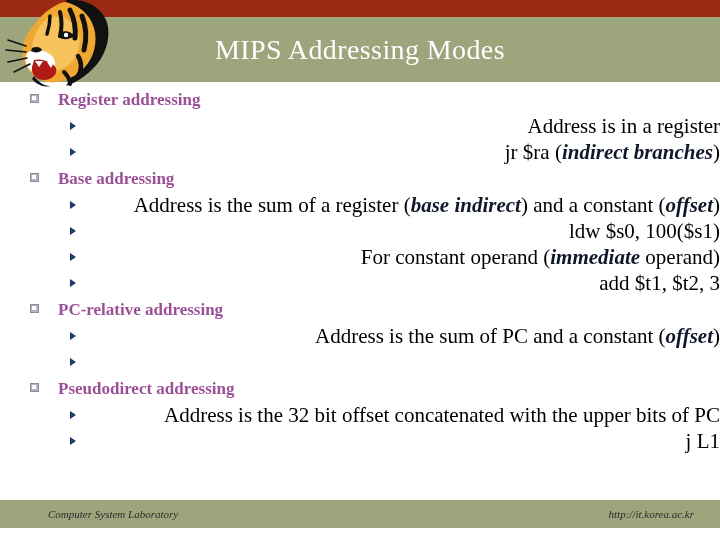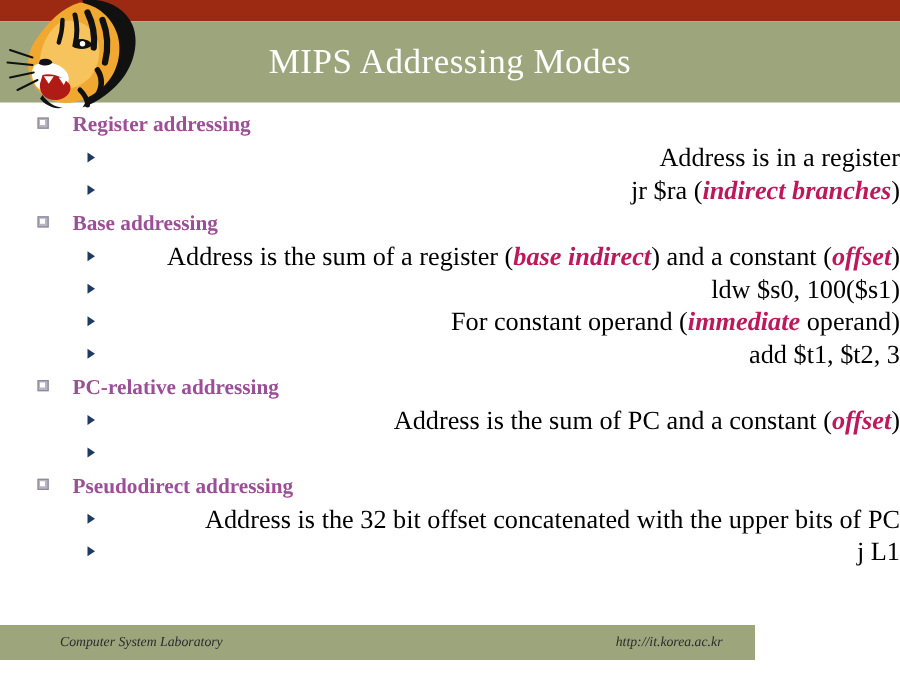--- a/index.html
+++ b/index.html
@@ -126,31 +126,31 @@
     left: 70px;
     top: 9px;
     width: 0;
     height: 0;
     border-top: 4px solid transparent;
     border-bottom: 4px solid transparent;
     border-left: 6px solid #1f3864;
   }
 
   .emph {
-    color: #be185d;
+    color: #0f172a;
     font-weight: bold;
     font-style: italic;
   }
 
   
   .footer {
     position: absolute;
     left: 0;
     top: 500px;
-    width: 604px;
+    width: 720px;
     height: 28px;
     background: #9ca57c;
   }
   .footer-left {
     position: absolute;
     left: 48px;
     top: 0;
     height: 28px;
     line-height: 28px;
     font-style: italic;

